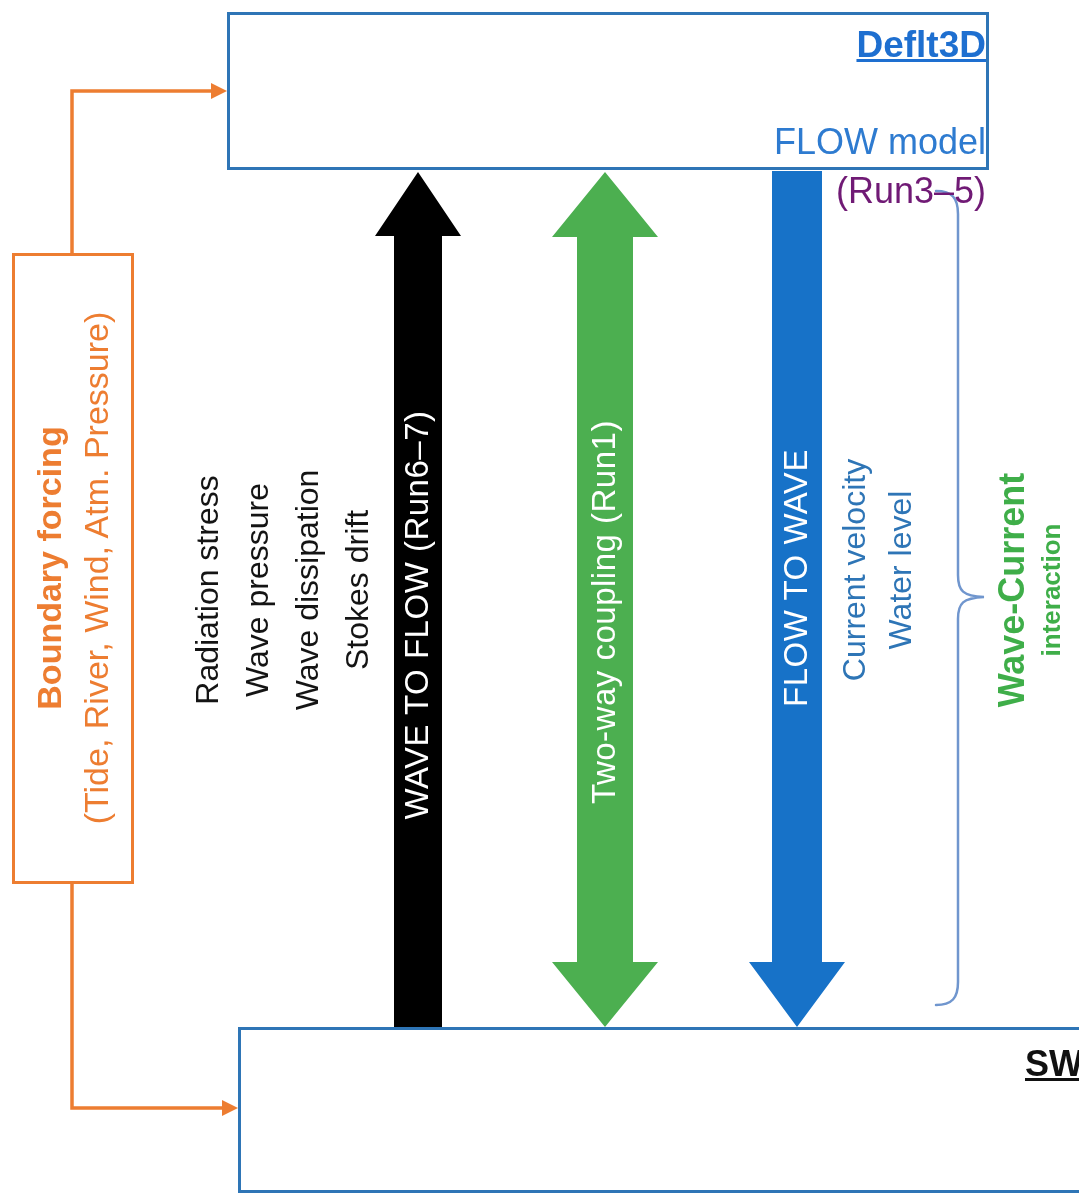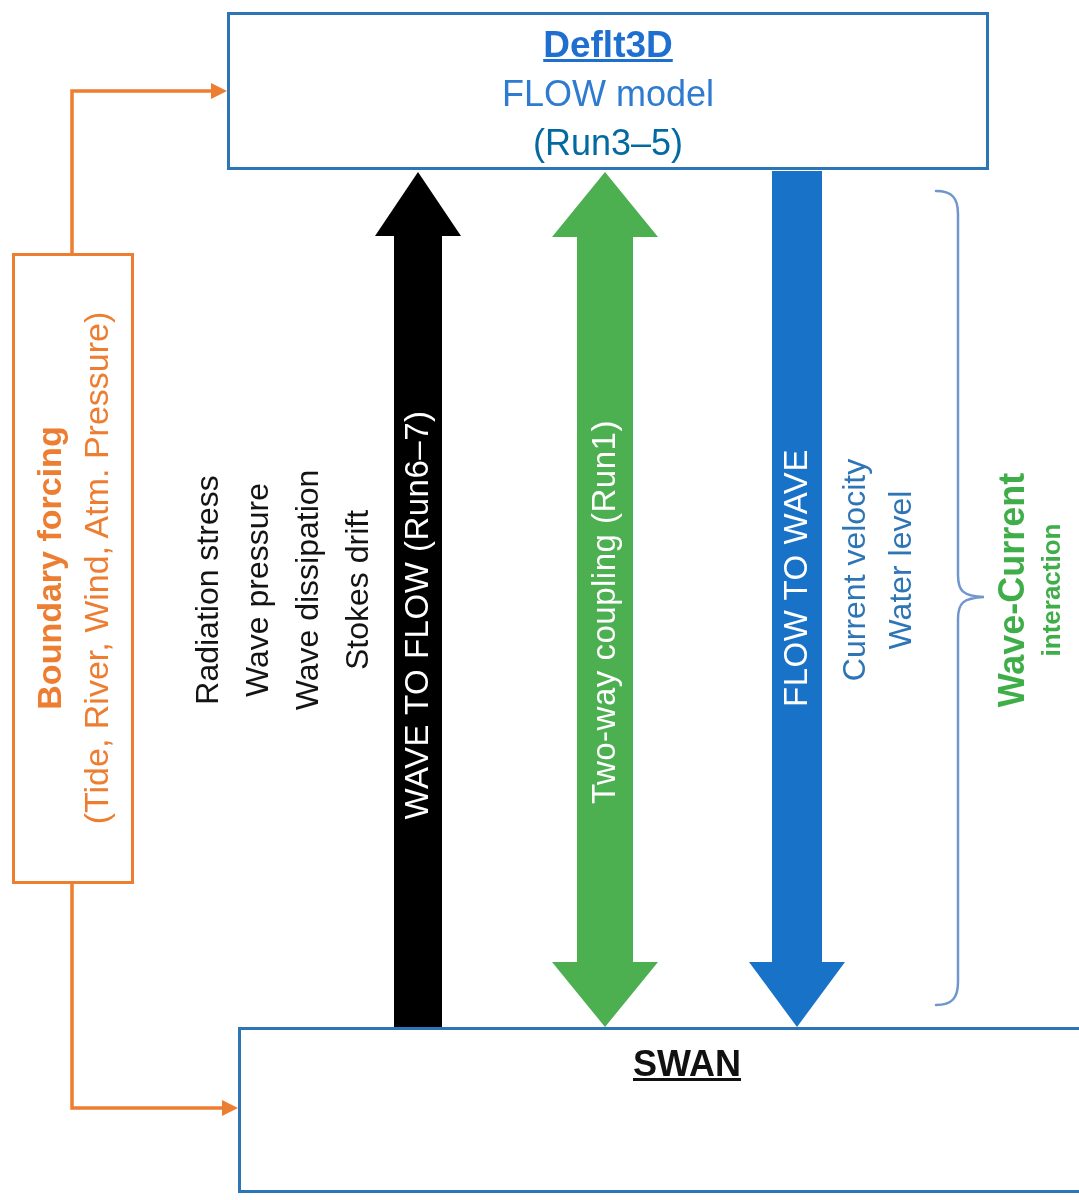--- a/index.html
+++ b/index.html
@@ -17,29 +17,29 @@
   .arrow-layer {
     position: absolute;
     left: 0; top: 0;
     width: 1079px; height: 1200px;
   }
 
   .box {
     position: absolute;
     background: #ffffff;
     border: 3px solid #2E75B6;
-    text-align: center;
+    text-align: right;
   }
   .box-flow { left: 227px; top: 12px; width: 762px; height: 158px; padding-top: 5px; }
   .box-wave { left: 238px; top: 1027px; width: 898px; height: 166px; padding-top: 8px; }
 
-  .box-line { display: block; font-size: 36px; line-height: 49px; color: #0369a1; }
+  .box-line { display: block; font-size: 36px; line-height: 49px; color: #701a75; }
   .box-title { font-weight: bold; text-decoration: underline; }
   .box-flow .box-title { color: #1E6FD0; font-size: 37px; }
-  .box-flow .box-sub { color: #2E7BD0; }
+  .box-flow .box-sub { color: #2E7BD0; margin-top: 48px; }
   .box-wave .box-line { line-height: 51px; }
   .box-wave .box-title, .box-wave .box-sub, .box-wave .box-run { color: #111111; }
 
   .box-boundary {
     position: absolute;
     left: 12px; top: 253px; width: 122px; height: 631px;
     border: 3px solid #ED7D31;
     background: #ffffff;
   }
 

